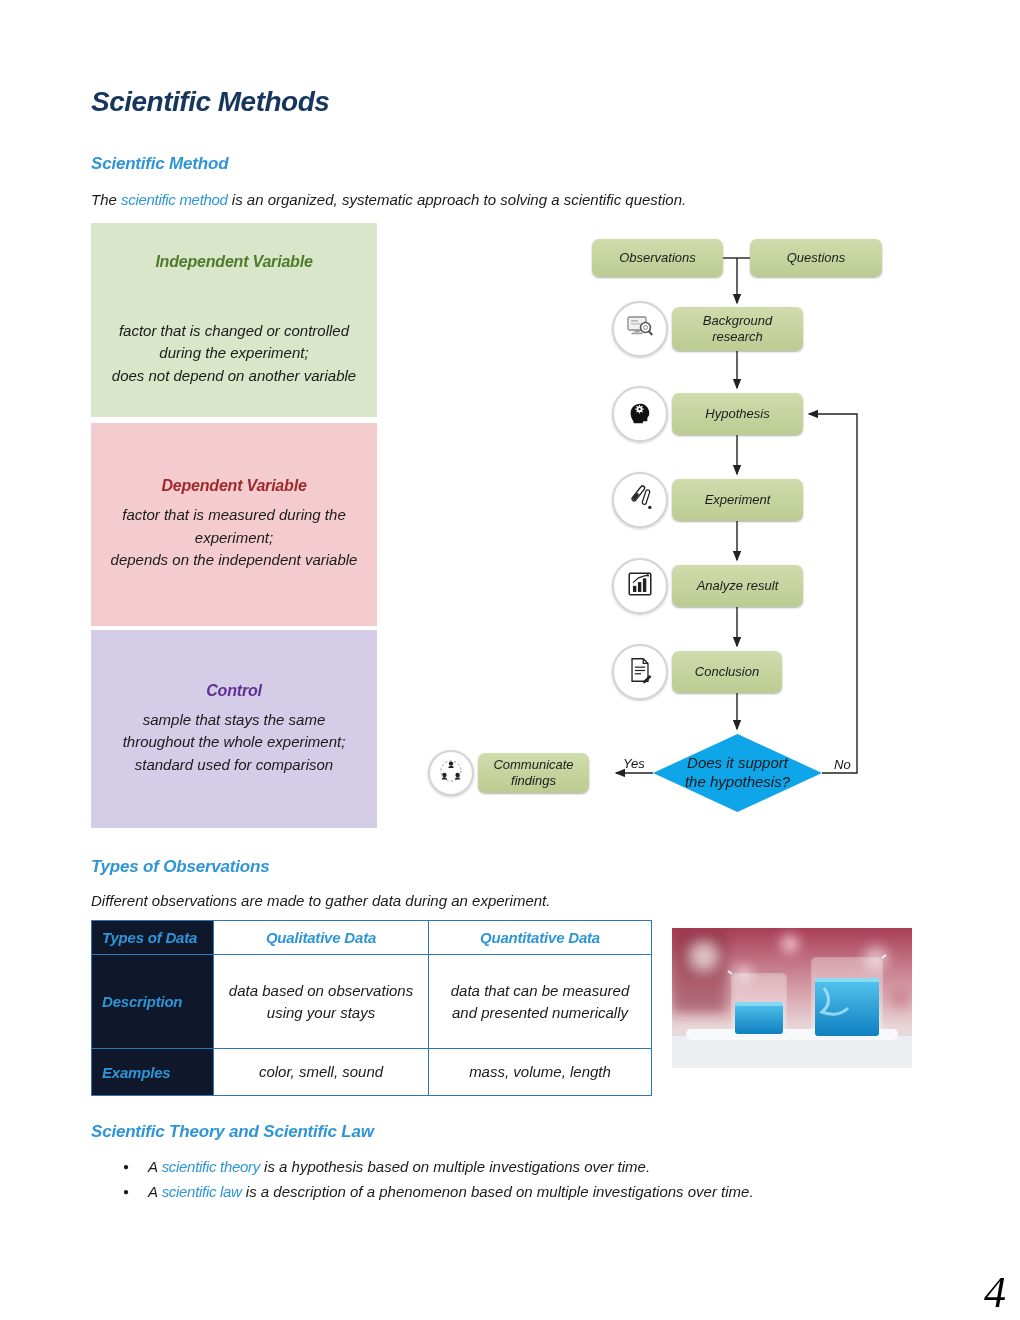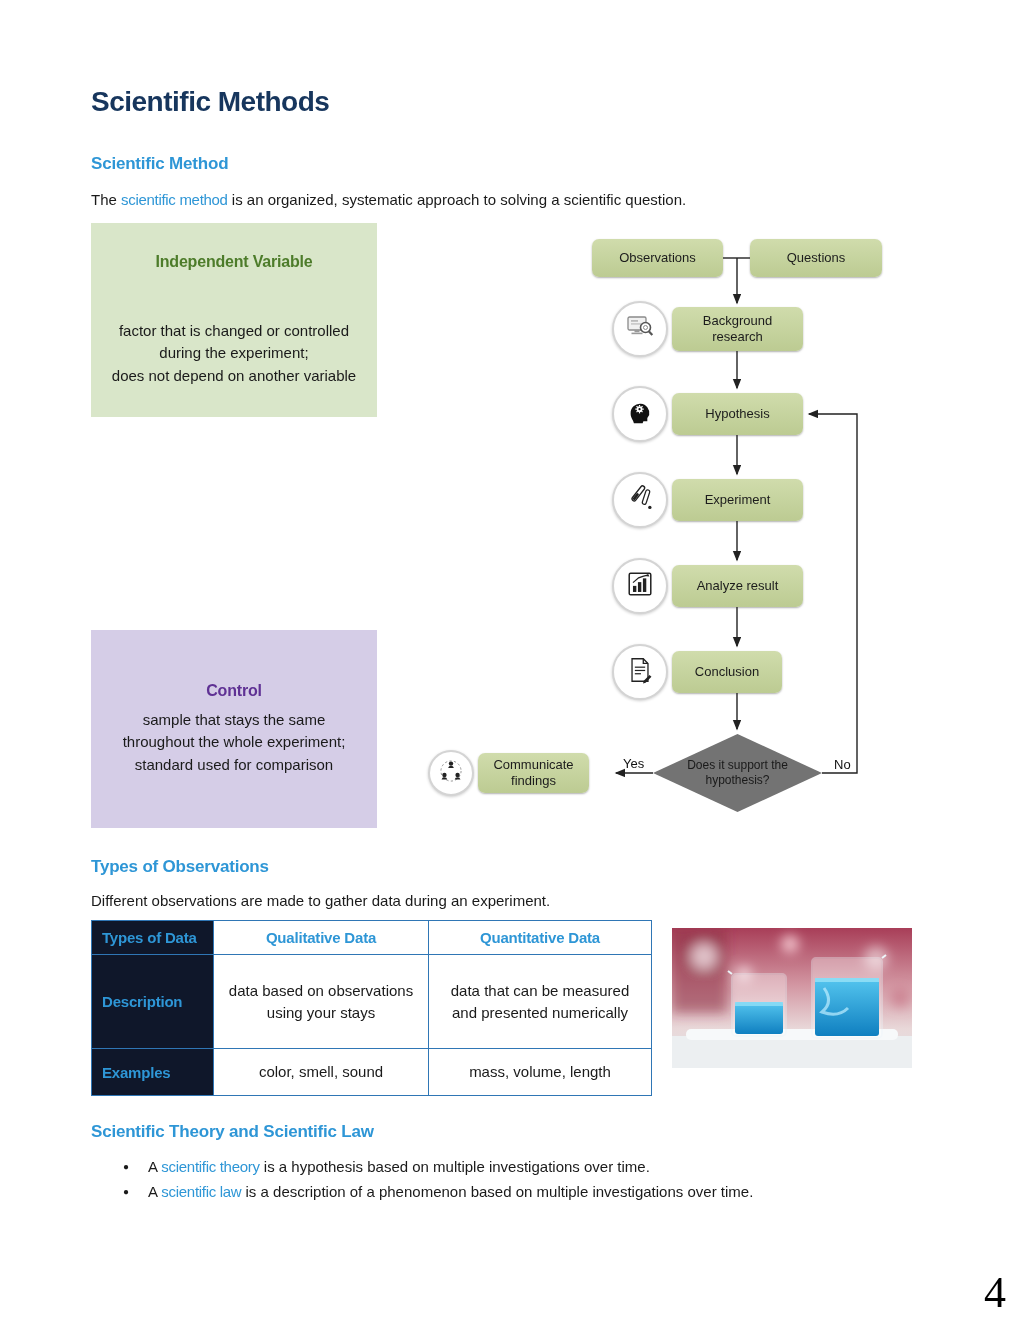--- a/index.html
+++ b/index.html
@@ -1,21 +1,21 @@
 <!DOCTYPE html>
 <html><head>
 <meta charset="utf-8">
 <style>
   * { box-sizing: border-box; }
   html,body { margin:0; padding:0; }
   body {
     width:1020px; height:1320px; background:#ffffff; overflow:hidden;
     font-family:"Liberation Sans", sans-serif; color:#1a1a1a; position:relative;
   }
-  .page { padding:86px 91px 0 91px; height:100%; position:relative; }
+  .page { padding:86px 91px 0 91px; height:100%; position:relative;font-style:italic; }
 
   .doc-title { font-size:28px; font-weight:700; color:#17365d; letter-spacing:-0.5px; margin:0 0 36px 0; }
   .sec-heading { font-size:17px; font-weight:700; color:#2e96d6; letter-spacing:-0.2px; margin:0 0 15px 0; }
   .body-text { font-size:15px; margin:0; line-height:1.4; }
   .hl { color:#2e96d6; letter-spacing:-0.3px; }
 
   
   .diagram-area { position:relative; height:612px; margin-top:13px; }
 
   .def-box {
@@ -34,23 +34,23 @@
   .flowchart { position:absolute; left:329px; top:6px; width:520px; height:600px; }
   .fc-arrows { position:absolute; left:0; top:0; width:520px; height:600px; z-index:0; }
   .fc-node {
     position:absolute; z-index:1; background:linear-gradient(#d0dcac,#bccb92);
     border-radius:7px; box-shadow:0 1px 2px rgba(60,60,60,.4);
     display:flex; align-items:center; justify-content:center; text-align:center;
     font-size:13px; line-height:1.2; color:#1c1c1c; padding:3px 6px;
   }
   .fc-diamond {
     position:absolute; z-index:1; left:233px; top:505px; width:169px; height:78px;
-    background:#737373; clip-path:polygon(50% 0,100% 50%,50% 100%,0 50%);
+    background:#0ea5e9; clip-path:polygon(50% 0,100% 50%,50% 100%,0 50%);
     display:flex; align-items:center; justify-content:flex-end; text-align:center;
-    font-size:12px; line-height:1.25; padding:0 26px;
+    font-size:15px; line-height:1.25; padding:0 26px;
   }
   .fc-circle {
     position:absolute; z-index:1; width:56px; height:56px; border-radius:50%;
     background:#fff; border:2px solid #d4d4d4; box-shadow:0 1px 3px rgba(0,0,0,.2);
     display:flex; align-items:center; justify-content:center;
   }
   .fc-circle.small { width:46px; height:46px; }
   .fc-label { position:absolute; z-index:1; font-size:13px; color:#111; }
 
   
@@ -85,20 +85,25 @@
 
   <h2 class="sec-heading">Scientific Method</h2>
   <p class="body-text"><span>The </span><span class="hl">scientific method</span><span> is an organized, systematic approach to solving a scientific question.</span></p>
 
   <div class="diagram-area">
 
     <div class="def-box box-green">
       <div class="def-title t-green">Independent Variable</div>
       <div class="def-body">factor that is changed or controlled during the experiment;
 does not depend on another variable</div>
+    </div>
+    <div class="def-box box-pink">
+      <div class="def-title t-red">Dependent Variable</div>
+      <div class="def-body">factor that is measured during the experiment;
+depends on the independent variable</div>
     </div>
     <div class="def-box box-purple">
       <div class="def-title t-purple">Control</div>
       <div class="def-body">sample that stays the same throughout the whole experiment;
 standard used for comparison</div>
     </div>
 
     <div class="flowchart">
 
       <svg class="fc-arrows" viewBox="0 0 520 600">

